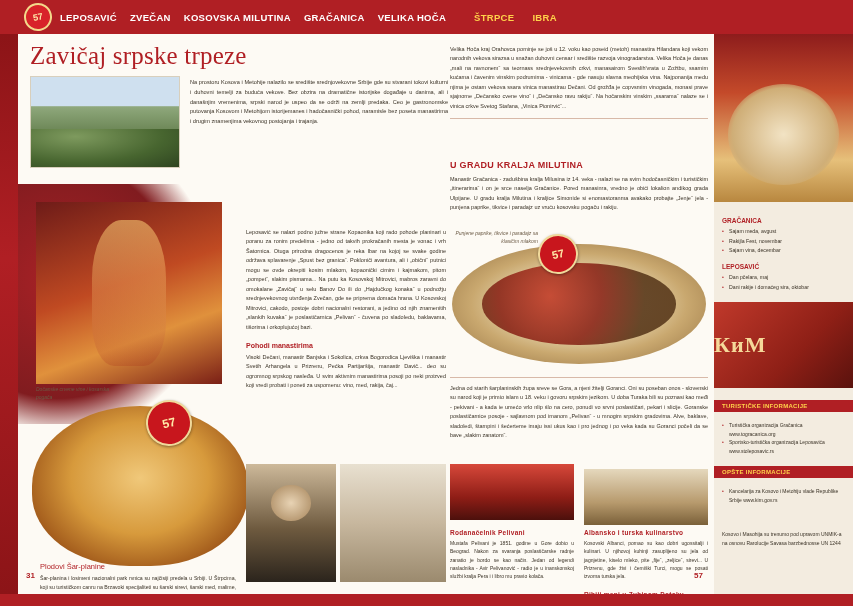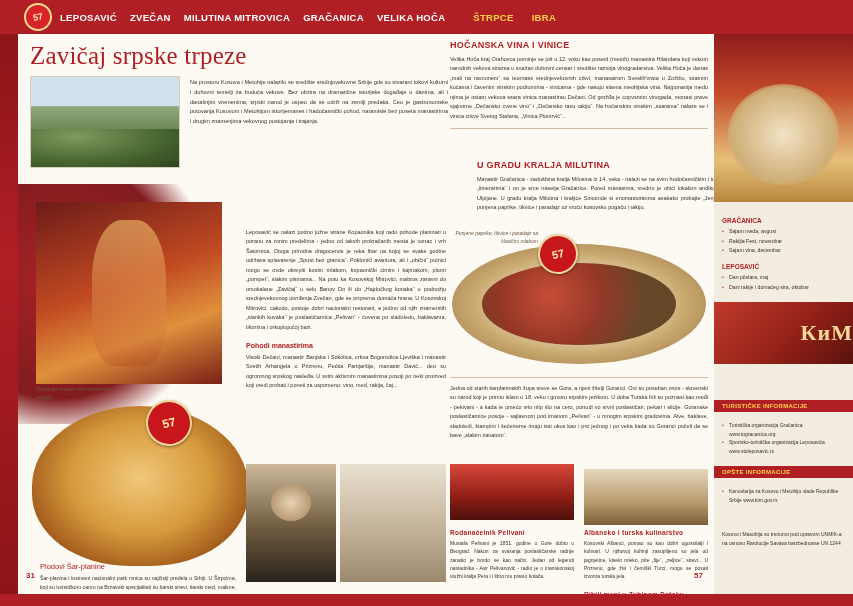--- a/index.html
+++ b/index.html
@@ -190,23 +190,23 @@
     background: radial-gradient(ellipse, #f2e3c4 0%, #cfae77 65%, rgba(0,0,0,0) 80%);
     border-radius: 50%;
   }
   .side-list { position: absolute; left: 8px; top: 176px; width: 124px; }
   .side-list .grp { color: #b01f24; font-size: 6.5px; font-weight: bold; margin-top: 7px; }
   .side-list ul { list-style: none; margin: 3px 0 0; padding: 0; }
   .side-list li { font-size: 5.2px; color: #3a3226; line-height: 1.85; padding-left: 7px; position: relative; }
   .side-list li::before { content:"•"; position:absolute; left:0; color:#b01f24; }
 
   .side-photo-mid {
-    position: absolute; left: 0; top: 268px; width: 139px; height: 62px;
+    position: absolute; left: 0; top: 268px; width: 139px; height: 86px;
     background: linear-gradient(135deg,#c0392b,#8e1f16 60%,#5a120d);
-    display: flex; align-items: center; justify-content: flex-end;
+    display: flex; align-items: center; justify-content: flex-start;
   }
   .side-photo-mid .logo {
     color: #f5d99a; font-size: 22px; font-weight: bold; letter-spacing: 1px;
     font-family: "Liberation Serif", serif;
   }
 
   .side-band { position: absolute; left: 0; width: 139px; background: #b01f24; color: #ffd24a;
     font-size: 6px; font-weight: bold; padding: 3px 8px; letter-spacing: .3px; }
   .side-info { position: absolute; left: 8px; width: 126px; }
   .side-info li { font-size: 5px; color: #3a3226; line-height: 1.7; padding-left: 7px; position: relative; list-style:none;}
@@ -226,21 +226,21 @@
   .pagenum.r { right: 150px; }
 </style>
 </head>
 <body>
 
 <div class="topbar">
   <div class="topseal">57</div>
   <div class="topbar-left">
     <span class="nav-item">LEPOSAVIĆ</span>
     <span class="nav-item">ZVEČAN</span>
-    <span class="nav-item">MILUTINA MITROVICA</span>
+    <span class="nav-item">KOSOVSKA MILUTINA</span>
     <span class="nav-item">GRAČANICA</span>
     <span class="nav-item">VELIKA HOČA</span>
   </div>
   <div class="topbar-right">
     <span class="nav-item highlight">ŠTRPCE</span>
     <span class="nav-item highlight">IBRA</span>
   </div>
 </div>
 
 <div class="page">
@@ -267,26 +267,25 @@
     <div class="food-strip"></div>
 
     <div class="plodni">
       <div class="h">Plodovi Šar-planine</div>
       <div class="b">Šar-planina i losimeni nacionalni park rvnica su najčisiji predela u Srbiji. U Štrpcima, koji su turističkom canru na Brzavoki specijaliteti su šarski sirevi, šarski med, malime, kupine, borovnica...</div>
     </div>
   </div>
 
   <div class="col2 c2">
     <div class="c2block" style="top:6px;">
-      <div class="h">HOČANSKA VINA I VINICE</div>
       <div class="b">Velika Hoča kraj Orahovca pominje se još u 12. voku kao poseid (metoh) manastira Hilandara koji vekom narodnih vekova sirazsa u snažan duhovni censar i središte razvoja vinogradarstva. Velika Hoča je danas „mali na ravnonem“ sa teornass srednjevekovnih crkvi, manasairom Sveslih'vrata u Zožtbu, ssamim kućama i čavenim vinskim podrumima - vinicama - gde nasuju slavna meohijska vina. Najponanija medu njima je ostam vekova ssara vinica manastirau Dečani. Od grožđa je copvsmim vinogada, monasi prave sjajnome „Dečansko cvene vino“ i „Dečansko ravu rakiju“. Na hočanskim vinskim „ssarama“ nalaze se i vinica crkve Svetog Stafana, „Vinica Pionirvić“...</div>
       <div class="rule-red"></div>
     </div>
 
-    <div class="c2block" style="top:126px;margin-left:27px;">
+    <div class="c2block" style="top:126px;">
       <div class="h">U GRADU KRALJA MILUTINA</div>
       <div class="b">Manastir Gračanica - zadušbina kralja Milusina iz 14. veka - nalazi se na svim hodočasničkim i turističkim „itinerarima“ i on je srce naselja Gračanice. Pored manasinra, vredno je obići lokalion andikog grada Ulpijane. U gradu kralja Milutina i kraljice Simonide si enomastoranma avakako probajte „Jenje“ jela - punjena paprike, tikvice i paradajz uz vruću kosovsku pogaču i rakiju.</div>
     </div>
 
     <div class="platter-note">Punjene paprike, tikvice i paradajz sa klasičim mlakom</div>
     <div class="platter"></div>
     <div class="seal-red" style="left:88px; top:200px; width:40px; height:40px; font-size:11px;">57</div>
 
     <div class="c2block" style="top:336px;">
       <div class="rule-red"></div>

